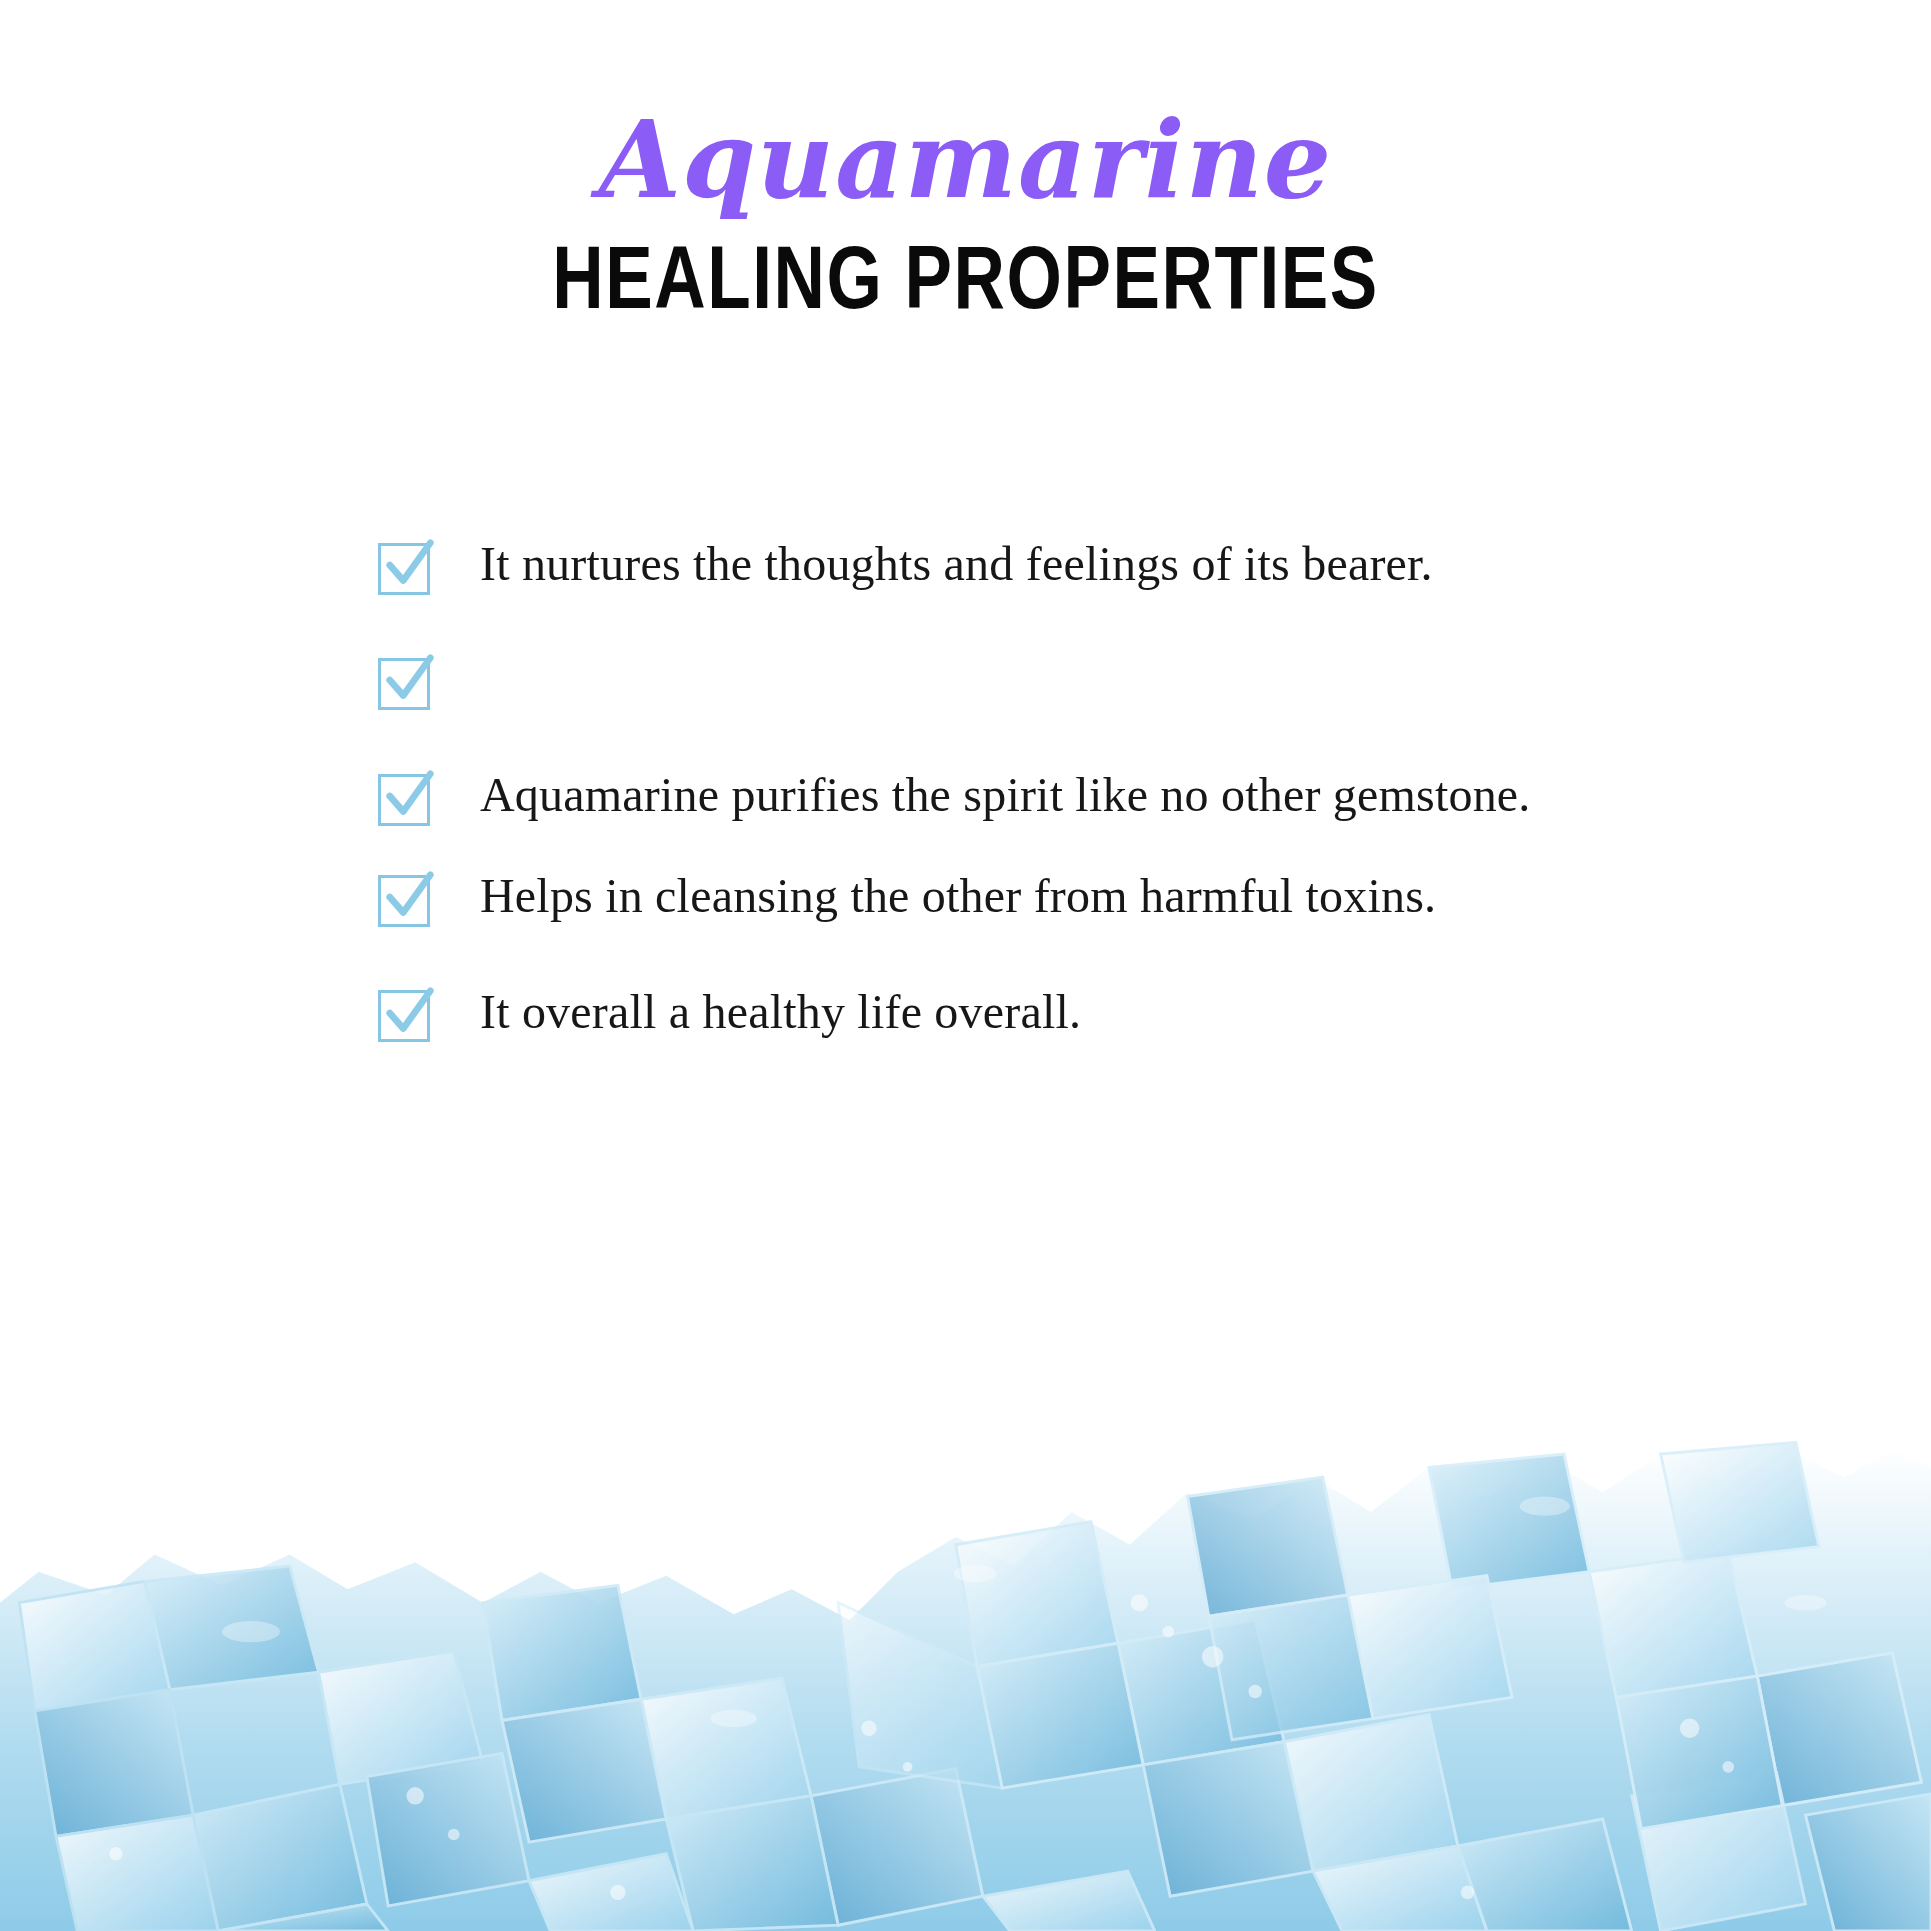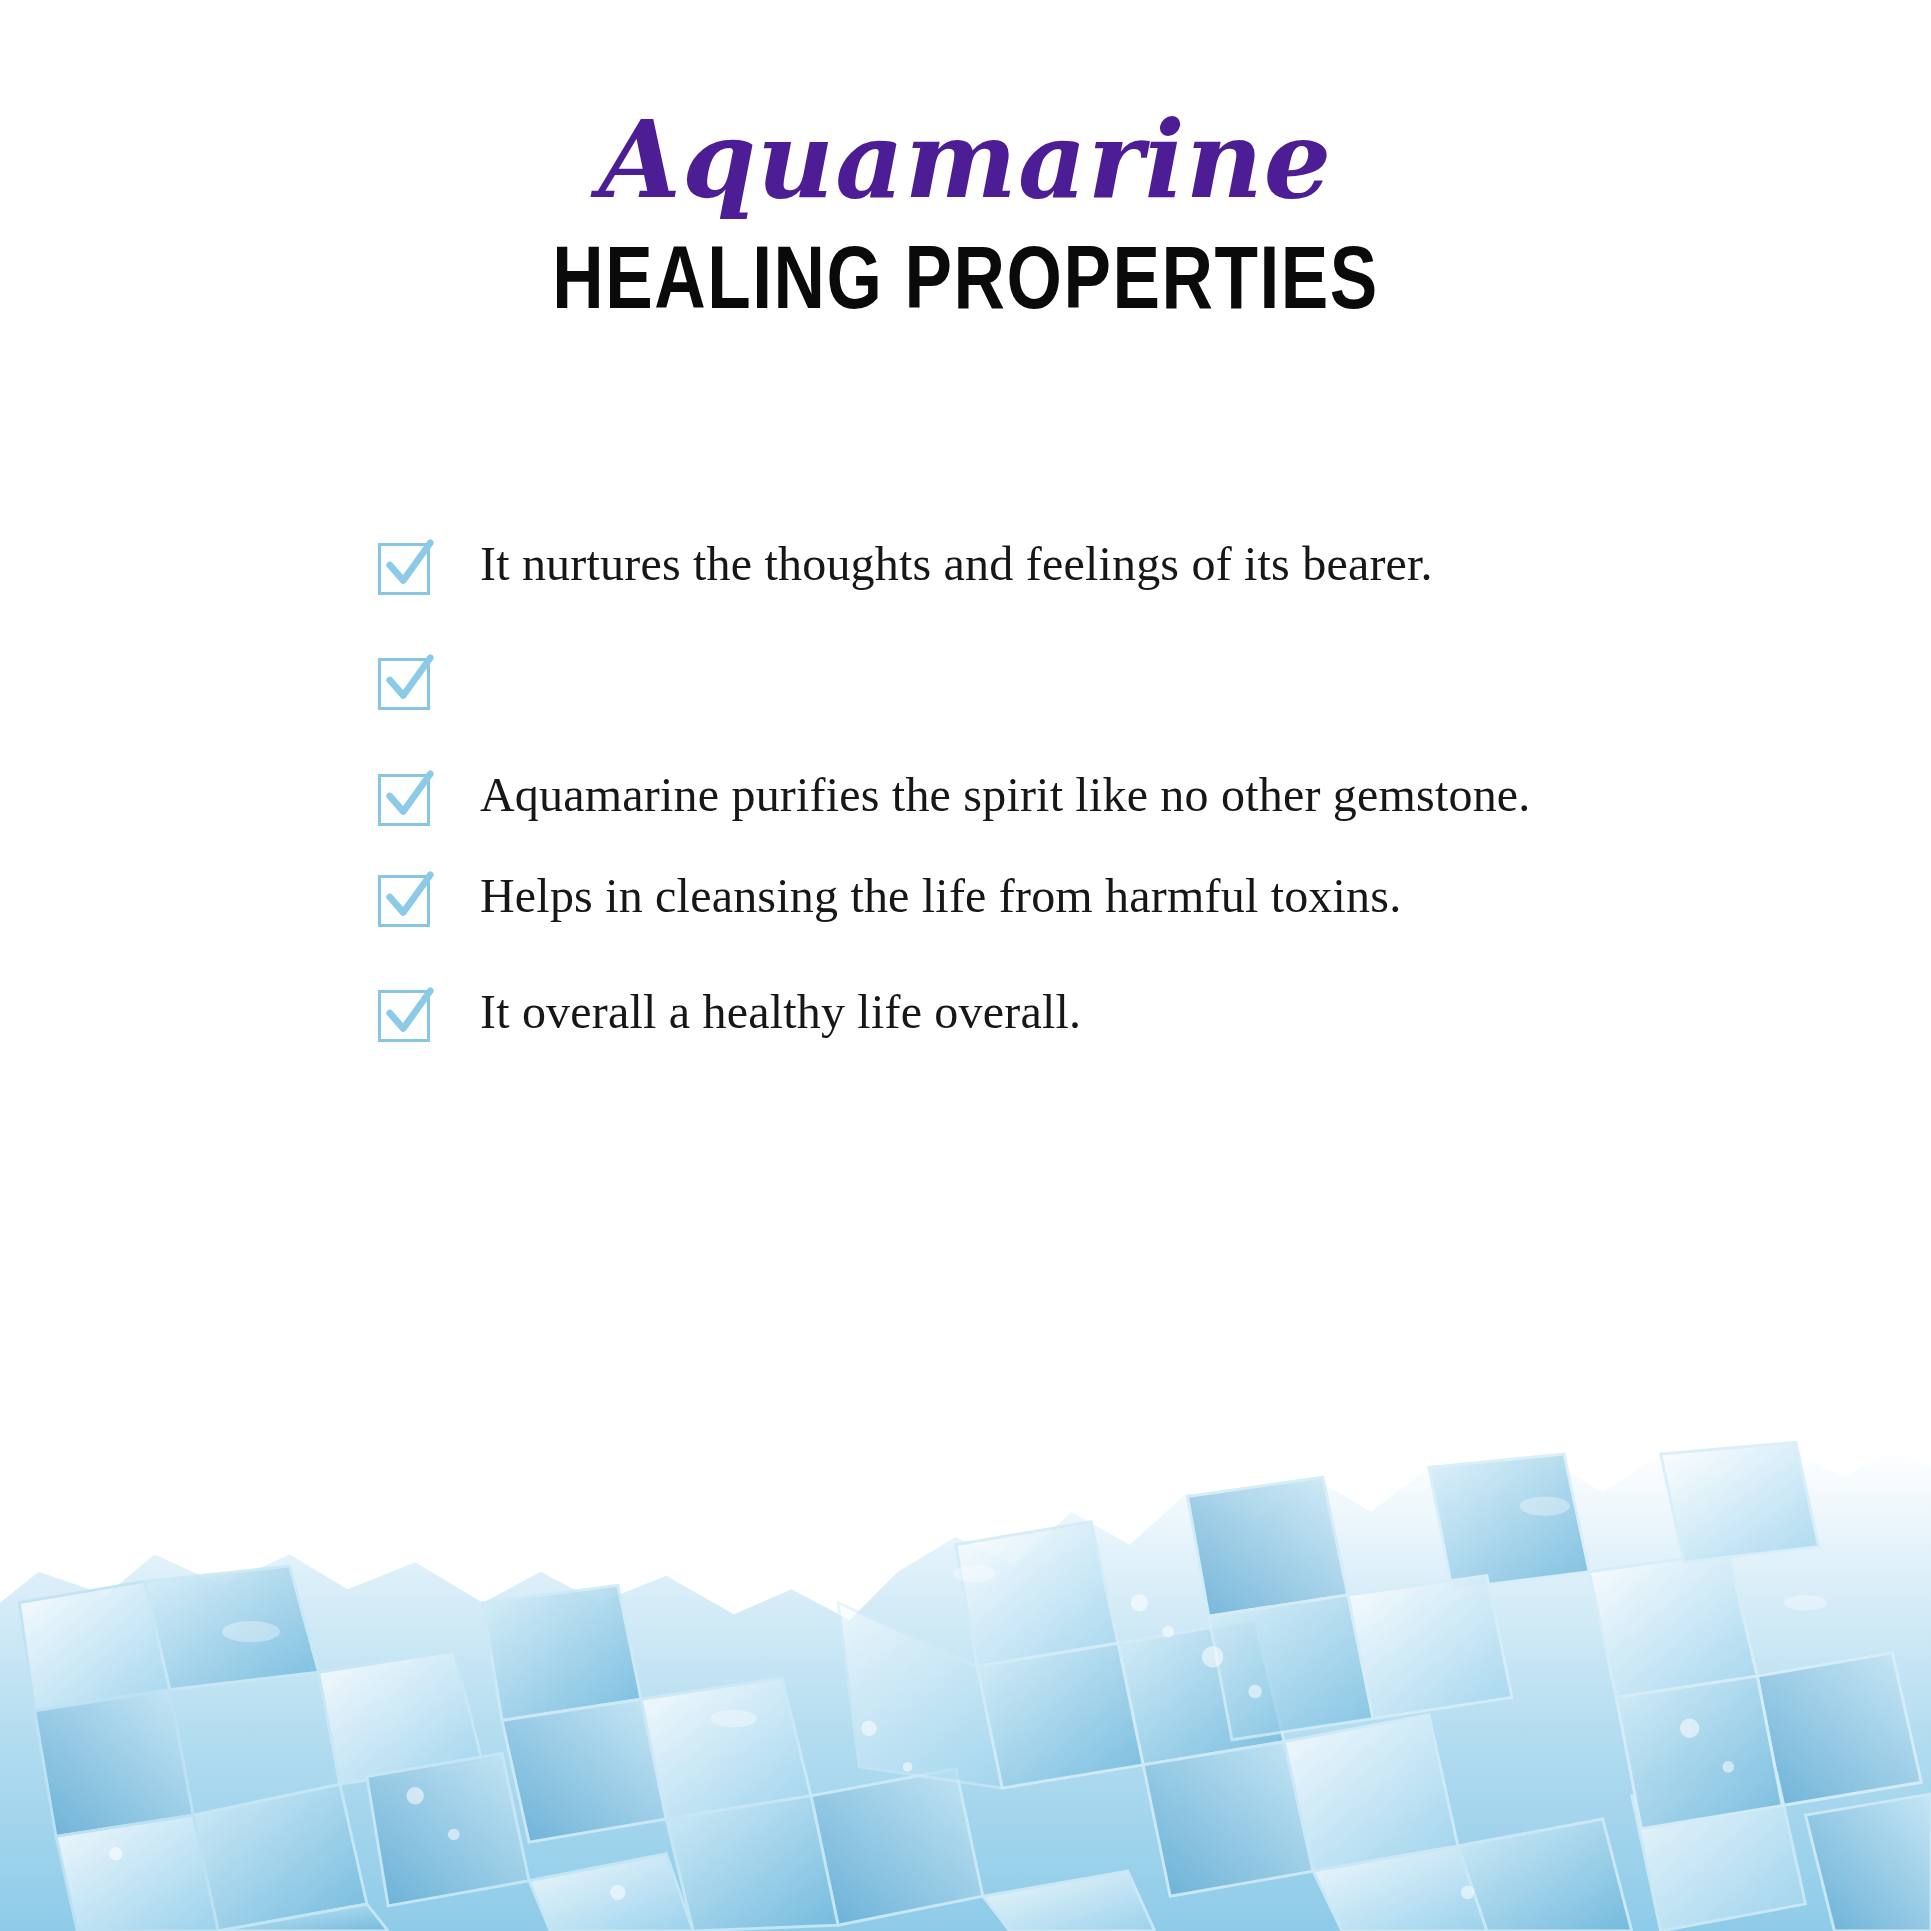--- a/index.html
+++ b/index.html
@@ -28,21 +28,21 @@
     left: 0;
     width: 100%;
     text-align: center;
   }
   .title-script {
     font-family: "DejaVu Serif", serif;
     font-style: italic;
     font-weight: 700;
     font-size: 106px;
     letter-spacing: 1px;
-    color: #4c1d95;
+    color: #8b5cf6;
     line-height: 1.05;
     margin: 0;
   }
   .title-sub {
     font-family: "Liberation Sans", sans-serif;
     font-weight: 700;
     font-size: 89px;
     letter-spacing: 1.9px;
     color: #0a0a0a;
     line-height: 1.1;
@@ -148,21 +148,21 @@
       <span class="check-text">Aquamarine purifies the spirit like no other gemstone.</span>
     </div>
 
     <div class="check-item">
       <span class="checkbox">
         <span class="box"></span>
         <svg viewBox="0 0 58 58" aria-hidden="true">
           <path d="M8 27 L22 43 L50 4" fill="none" stroke="#8ccbe8" stroke-width="7" stroke-linecap="round" stroke-linejoin="round"></path>
         </svg>
       </span>
-      <span class="check-text">Helps in cleansing the life from harmful toxins.</span>
+      <span class="check-text">Helps in cleansing the other from harmful toxins.</span>
     </div>
 
     <div class="check-item">
       <span class="checkbox">
         <span class="box"></span>
         <svg viewBox="0 0 58 58" aria-hidden="true">
           <path d="M8 27 L22 43 L50 4" fill="none" stroke="#8ccbe8" stroke-width="7" stroke-linecap="round" stroke-linejoin="round"></path>
         </svg>
       </span>
       <span class="check-text">It overall a healthy life overall.</span>

